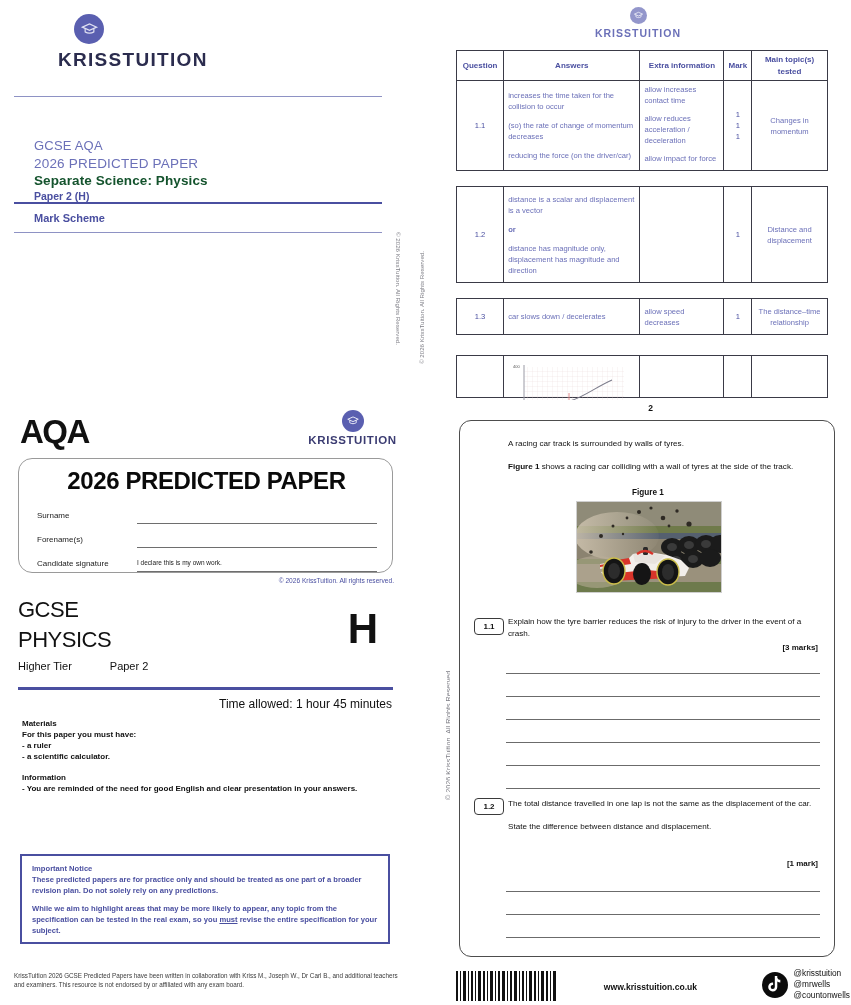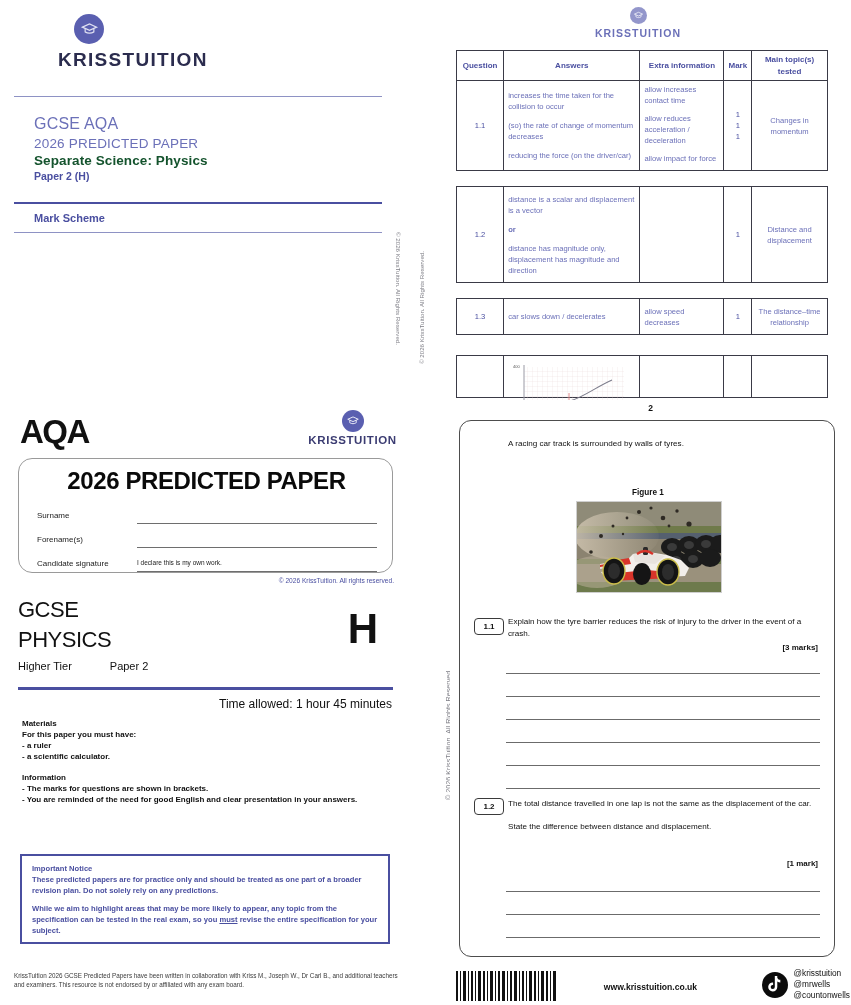--- a/index.html
+++ b/index.html
@@ -29,21 +29,21 @@
   #ms-logo-wrap { position: absolute; left: 58px; top: 14px; }
   #ms-logo-wrap .kt-logo-circle { width: 30px; height: 30px; margin-left: 16px; }
   #ms-logo-wrap .kt-word { font-size: 19px; margin-top: 5px; }
   .cap-svg { width: 19px; height: 19px; display:block; }
 
   #ms-rule-1 { position: absolute; left: 14px; top: 96px; width: 368px; height: 1px; background: #8e92c4; }
   #ms-rule-2 { position: absolute; left: 14px; top: 202px; width: 368px; height: 2px; background: #4a4fa0; }
   #ms-rule-3 { position: absolute; left: 14px; top: 232px; width: 368px; height: 1px; background: #8e92c4; }
 
   #ms-titles { position: absolute; left: 34px; top: 114px; line-height: 1.30; }
-  .ms-t1 { font-size: 16px; color: #6b70b8; letter-spacing: .2px; }
+  .ms-t1 { font-size: 13px; color: #6b70b8; letter-spacing: .2px; margin-top: 24px; }
   .ms-t2 { font-size: 13.5px; color: #6b70b8; letter-spacing: .2px; }
   .ms-t3 { font-size: 13.5px; color: #14532d; font-weight: 700; letter-spacing: .1px; }
   .ms-t4 { font-size: 10.5px; color: #4a4fa0; font-weight: 700; }
   #ms-markscheme { position: absolute; left: 34px; top: 212px; font-size: 11px; font-weight: 700; color: #4a4fa0; }
 
   
   .vcopy {
     position: absolute;
     font-size: 6.2px; color: #7d7d85; white-space: nowrap;
     font-family: "Liberation Sans", sans-serif;
@@ -377,41 +377,41 @@
 
     <div id="materials-blk">
       <div>Materials</div>
       <div>For this paper you must have:</div>
       <div>- a ruler</div>
       <div>- a scientific calculator.</div>
     </div>
 
     <div id="info-blk">
       <div>Information</div>
-      <div>- The marks for questions are shown in brackets.</div>
       <div>- You are reminded of the need for good English and clear presentation in your answers.</div>
     </div>
 
     <div id="notice-box">
       <div>Important Notice</div>
       <p>These predicted papers are for practice only and should be treated as one part of a broader revision plan. Do not solely rely on any predictions.</p>
       <p><span>While we aim to highlight areas that may be more likely to appear, any topic from the specification can be tested in the real exam, so you </span><u>must</u><span> revise the entire specification for your subject.</span></p>
     </div>
   </div>
 
   <div id="cover-footnote">KrissTuition 2026 GCSE Predicted Papers have been written in collaboration with Kriss M., Joseph W., Dr Carl B., and additional teachers and examiners. This resource is not endorsed by or affiliated with any exam board.</div>
 
   <div id="qp-pane">
 
     <div id="qp-pagenum">2</div>
 
     <div id="qp-box">
 
       <div class="qp-body">
         <p>A racing car track is surrounded by walls of tyres.</p>
+        <p><b>Figure 1</b><span> shows a racing car colliding with a wall of tyres at the side of the track.</span></p>
       </div>
 
       <div id="fig1-cap">Figure 1</div>
 
       <div id="fig1-img">
         <svg width="146" height="92" viewBox="0 0 146 92" preserveAspectRatio="none">
           <defs>
             <linearGradient id="sky" x1="0" y1="0" x2="0" y2="1">
               <stop offset="0" stop-color="#9a9384"></stop>
                 <stop offset="1" stop-color="#7d7565"></stop>

